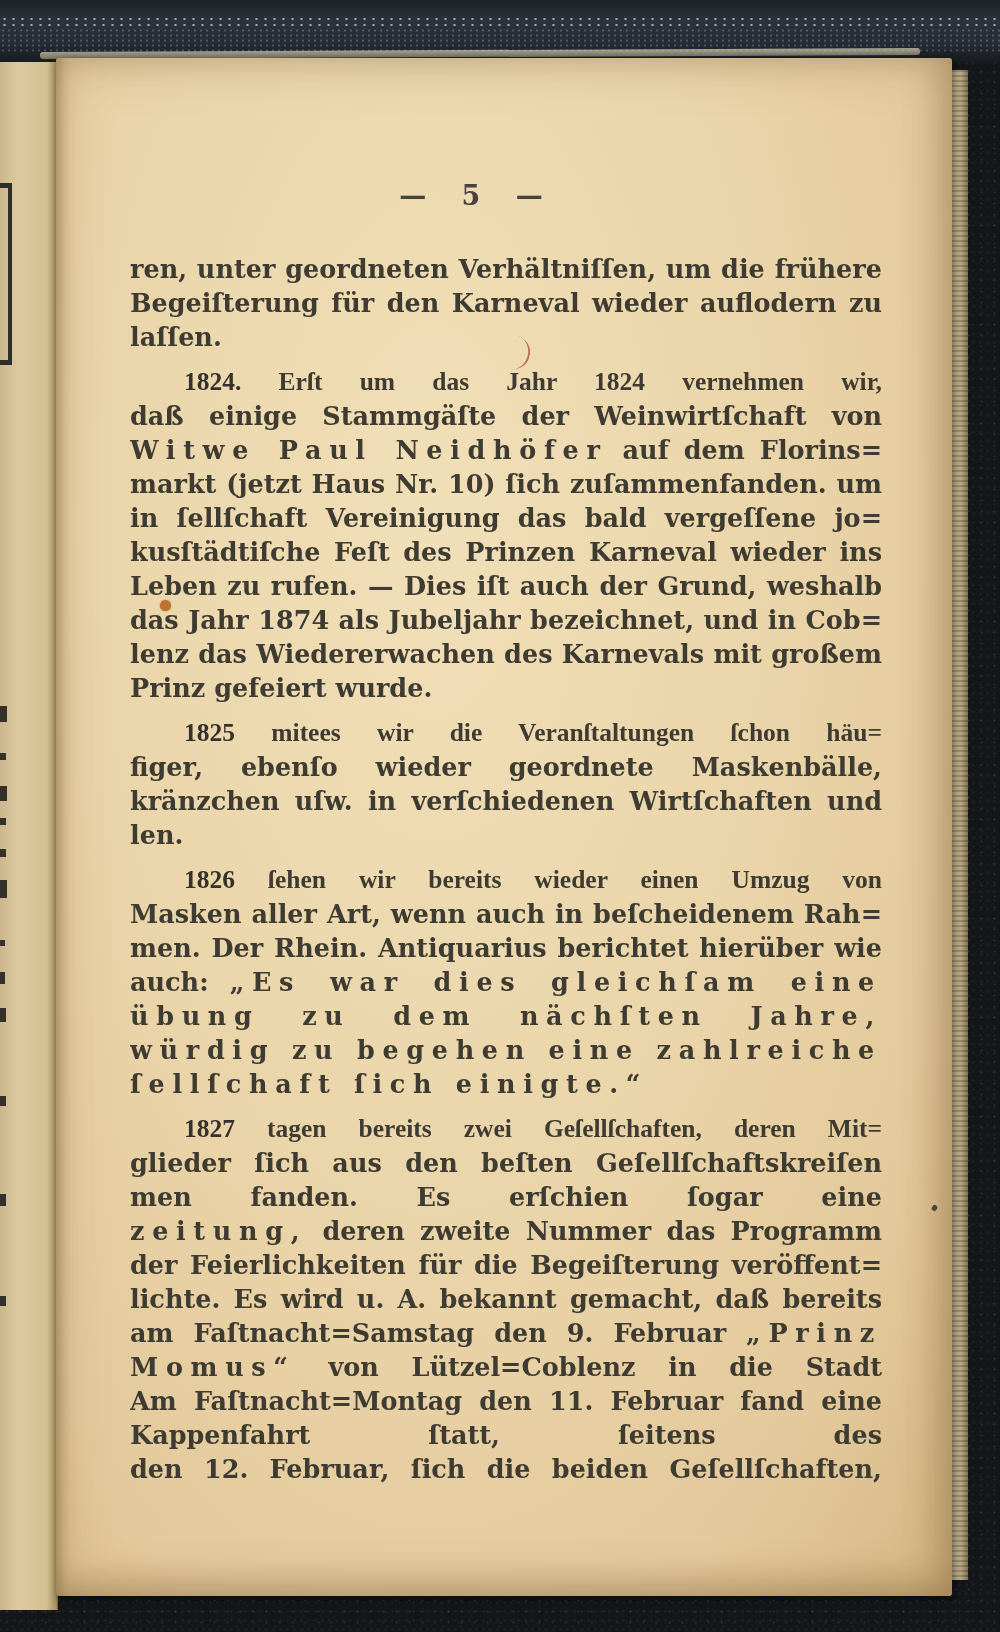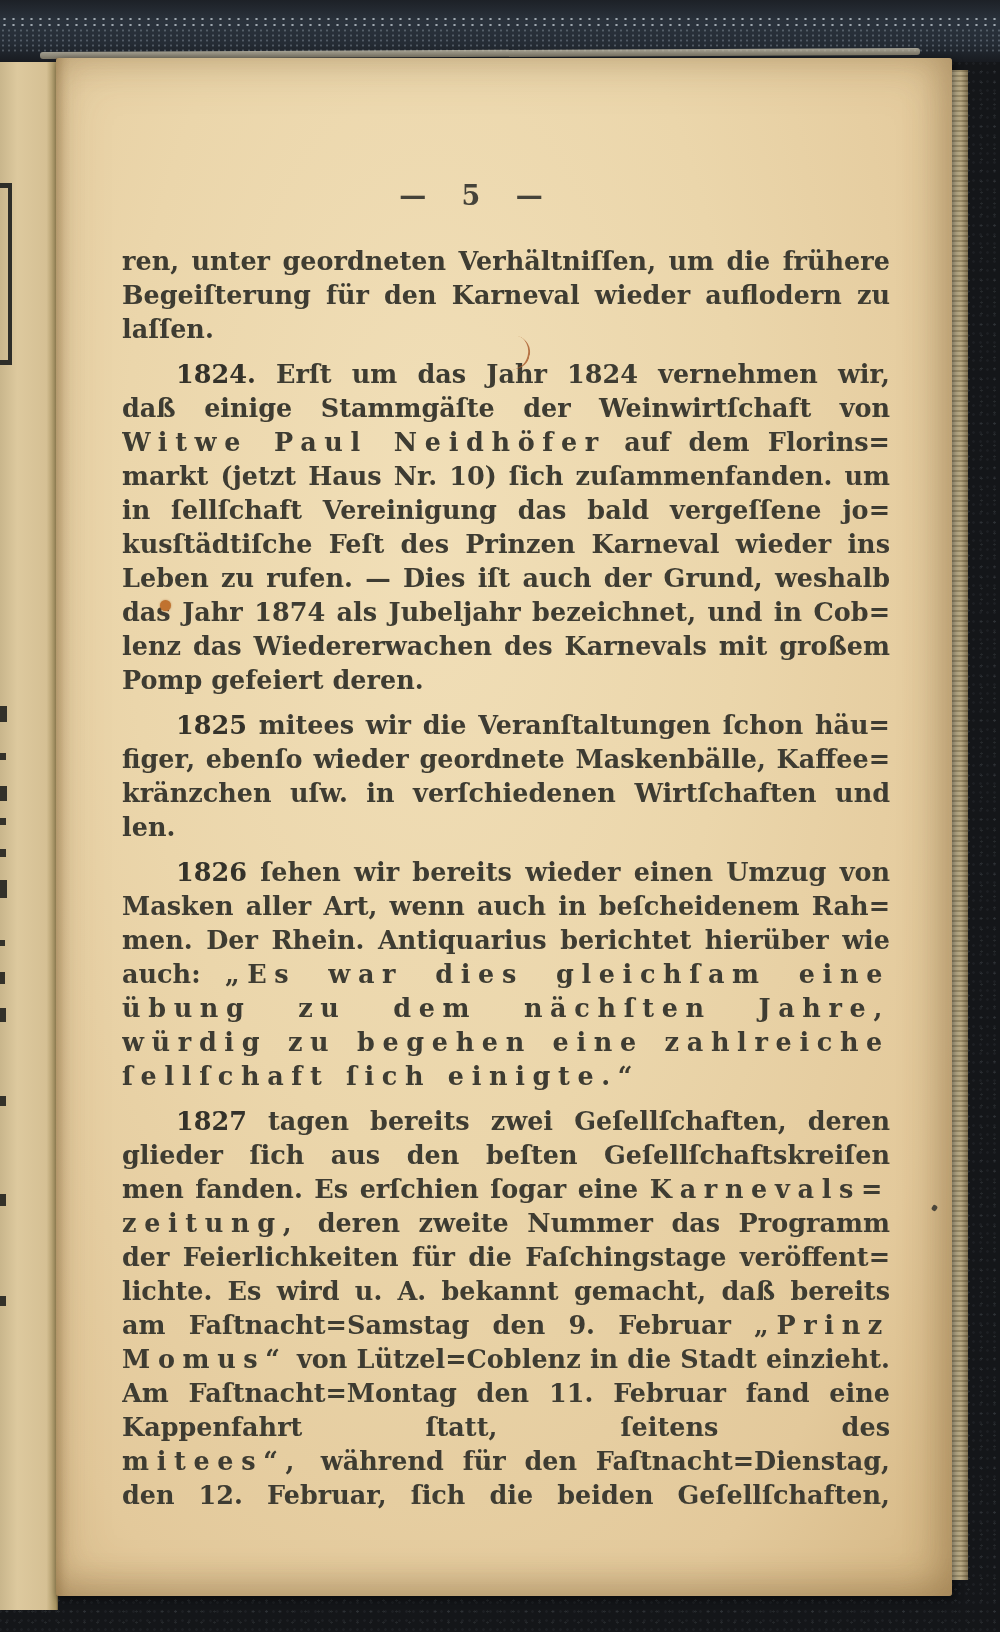--- a/index.html
+++ b/index.html
@@ -72,31 +72,31 @@
     text-align:center;
     font-size:27px;font-weight:bold;color:#45433a;
     word-spacing:26px;
   }
   .text-block{
     position:absolute;left:66px;top:186px;width:768px;
     color:#3e3c32;
     font-size:25.5px;
     font-weight:bold;
   }
-  .paragraph{margin:0;}
+  .paragraph{margin:8px;}
   .paragraph.indented{margin-top:11px;}
   .line{
     line-height:34px;height:34px;
     text-align:justify;
     
     text-align-last:justify;
     overflow:hidden;
   }
   .line.last{text-align-last:left;}
-  .line.indent{padding-left:54px;}
+  .line.indent{padding-left:54px;font-family:Liberation Serif, serif;}
   .seg.spaced{letter-spacing:.30em;}
   .seg.bold{font-weight:bold;color:#34322a;}
   
   .margin-bullet{
     position:absolute;width:11px;height:11px;border-radius:50%;
     left:104px;top:542px;background:#c0722f;
     box-shadow:0 0 2px rgba(160,85,25,.6);
   }
   .rust-mark{
     position:absolute;left:446px;top:278px;width:26px;height:34px;
@@ -147,21 +147,21 @@
         <div class="paragraph indented">
           <div class="line indent"><span class="seg bold">1824.</span><span class="seg">  Erſt um das Jahr 1824 vernehmen wir,</span></div>
           <div class="line"><span class="seg">daß einige Stammgäſte der Weinwirtſchaft von</span></div>
           <div class="line"><span class="seg spaced">Witwe Paul Neidhöfer</span><span class="seg"> auf dem Florins=</span></div>
           <div class="line"><span class="seg">markt (jetzt Haus Nr. 10) ſich zuſammenfanden. um</span></div>
           <div class="line"><span class="seg">in ſellſchaft Vereinigung das bald vergeſſene jo=</span></div>
           <div class="line"><span class="seg">kusſtädtiſche Feſt des Prinzen Karneval wieder ins</span></div>
           <div class="line"><span class="seg">Leben zu rufen. — Dies iſt auch der Grund, weshalb</span></div>
           <div class="line"><span class="seg">das Jahr 1874 als Jubeljahr bezeichnet, und in Cob=</span></div>
           <div class="line"><span class="seg">lenz das Wiedererwachen des Karnevals mit großem</span></div>
-          <div class="line last"><span class="seg">Pomp gefeiert deren.</span></div>
+          <div class="line last"><span class="seg">Prinz gefeiert wurde.</span></div>
         </div>
         <div class="paragraph indented">
           <div class="line indent"><span class="seg bold">1825</span><span class="seg"> mitees wir die Veranſtaltungen ſchon häu=</span></div>
           <div class="line"><span class="seg">figer, ebenſo wieder geordnete Maskenbälle, Kaffee=</span></div>
           <div class="line"><span class="seg">kränzchen uſw. in verſchiedenen Wirtſchaften und Sä=</span></div>
           <div class="line last"><span class="seg">len.</span></div>
         </div>
         <div class="paragraph indented">
           <div class="line indent"><span class="seg bold">1826</span><span class="seg"> ſehen wir bereits wieder einen Umzug von</span></div>
           <div class="line"><span class="seg">Masken aller Art, wenn auch in beſcheidenem Rah=</span></div>
@@ -169,27 +169,26 @@
           <div class="line"><span class="seg">auch: </span><span class="seg spaced">„Es war dies gleichſam eine Vor=</span></div>
           <div class="line"><span class="seg spaced">übung zu dem nächſten Jahre, welches</span></div>
           <div class="line"><span class="seg spaced">würdig zu begehen eine zahlreiche Ge=</span></div>
           <div class="line last"><span class="seg spaced">ſellſchaft ſich einigte.“</span></div>
         </div>
         <div class="paragraph indented">
           <div class="line indent"><span class="seg bold">1827</span><span class="seg"> tagen bereits zwei Geſellſchaften, deren Mit=</span></div>
           <div class="line"><span class="seg">glieder ſich aus den beſten Geſellſchaftskreiſen zuſam=</span></div>
           <div class="line"><span class="seg">men fanden.  Es erſchien ſogar eine </span><span class="seg spaced">Karnevals=</span></div>
           <div class="line"><span class="seg spaced">zeitung,</span><span class="seg"> deren zweite Nummer das Programm</span></div>
-          <div class="line"><span class="seg">der Feierlichkeiten für die Faſchingstage veröffent=</span></div>
+          <div class="line"><span class="seg">der Feierlichkeiten für die Begeiſterung veröffent=</span></div>
           <div class="line"><span class="seg">lichte.  Es wird u. A. bekannt gemacht, daß bereits</span></div>
           <div class="line"><span class="seg">am Faſtnacht=Samstag den 9. Februar </span><span class="seg spaced">„Prinz</span></div>
           <div class="line"><span class="seg spaced">Momus“</span><span class="seg"> von Lützel=Coblenz in die Stadt einzieht.</span></div>
           <div class="line"><span class="seg">Am Faſtnacht=Montag den 11. Februar fand eine</span></div>
           <div class="line"><span class="seg">Kappenfahrt ſtatt, ſeitens des </span></div>
-          <div class="line"><span class="seg spaced">mitees“,</span><span class="seg"> während für den Faſtnacht=Dienstag,</span></div>
           <div class="line"><span class="seg">den 12. Februar, ſich die beiden Geſellſchaften, </span></div>
         </div>
       </div>
 
     <div class="margin-bullet"></div>
     <div class="rust-mark"></div>
     <div class="speck" style="left:876px;top:1147px;width:5px;height:6px;transform:rotate(30deg);"></div>
   </div>
 
   <div class="edge-frame-fragment"></div>

